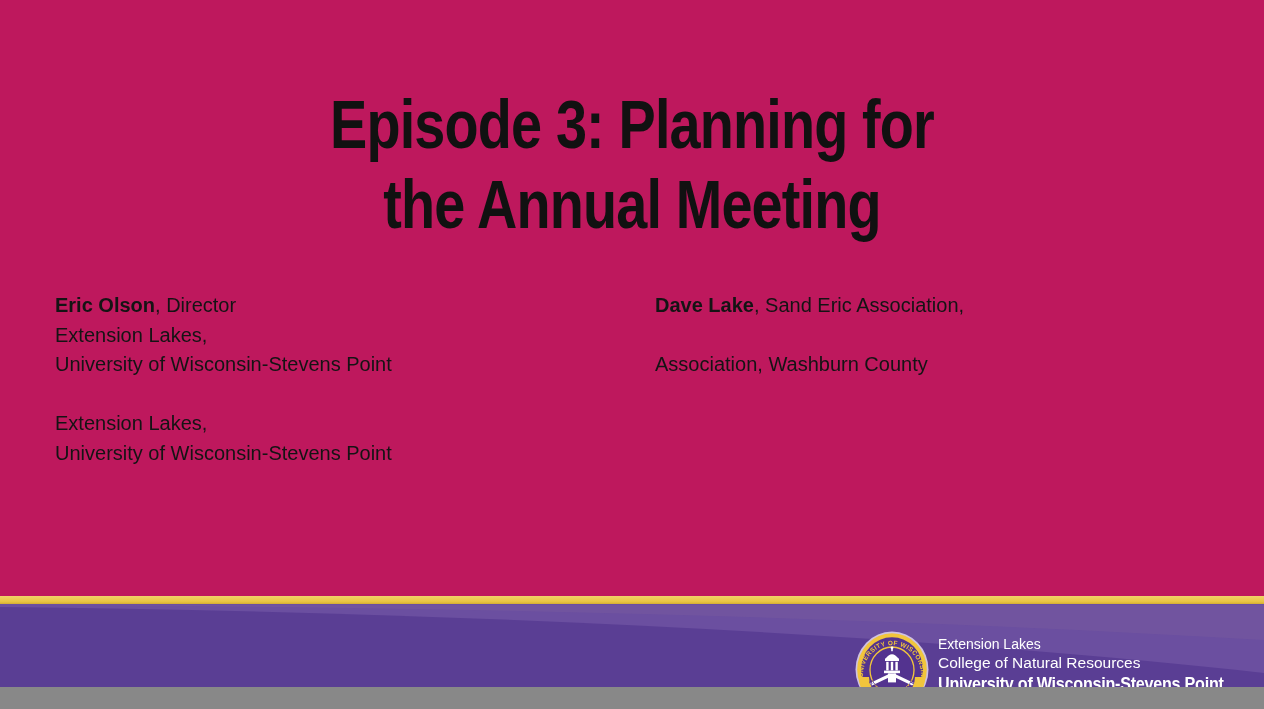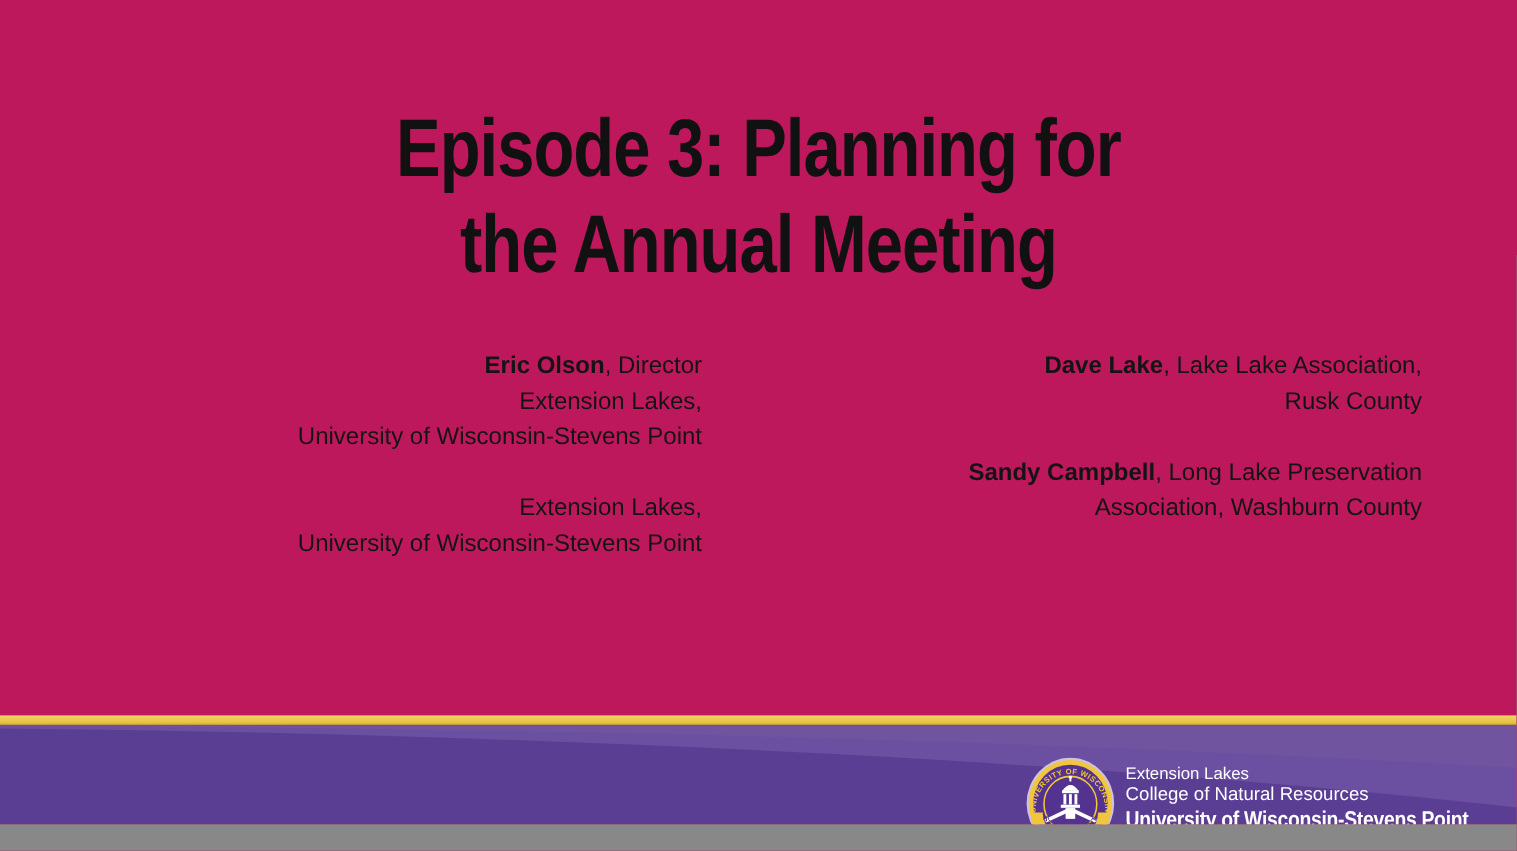--- a/index.html
+++ b/index.html
@@ -7,21 +7,21 @@
     position:relative;width:1264px;height:687px;background:#be185d;
     overflow:hidden;font-family:"Liberation Sans", sans-serif;color:#111111;
   }
   .title{
     position:absolute;top:84px;left:0;width:1264px;margin:0;
     text-align:center;font-weight:700;font-size:68px;line-height:80px;
     letter-spacing:-1px;color:#111111;white-space:pre-line;
     transform:scaleX(.82);transform-origin:50% 0;
   }
   .col{
-    position:absolute;top:291px;width:530px;text-align:right;
+    position:absolute;top:291px;width:530px;text-align:left;
     font-size:20px;line-height:29.5px;color:#141414;
   }
   .col-left{left:55px;}
   .col-right{left:655px;}
   .presenter-block{margin:0 0 29.5px 0;}
   .bline{display:block;}
   .pname{font-weight:700;}
   
   .footer-art{position:absolute;left:0;bottom:0;width:1264px;height:91px;display:block;}
   .seal{position:absolute;left:855px;top:631px;width:74px;height:77px;}
@@ -46,25 +46,23 @@
       <span class="bline">University of Wisconsin-Stevens Point</span>
     </div>
     <div class="presenter-block">
       <span class="bline">Extension Lakes,</span>
       <span class="bline">University of Wisconsin-Stevens Point</span>
     </div>
   </div>
 
   <div class="col col-right">
     <div class="presenter-block">
-      <span class="bline"><span class="pname">Dave Lake</span><span>, Lake Lake Association,</span></span>
-      <span class="bline">Rusk County</span>
+      <span class="bline"><span class="pname">Dave Lake</span><span>, Sand Eric Association,</span></span>
     </div>
     <div class="presenter-block">
-      <span class="bline"><span class="pname">Sandy Campbell</span><span>, Long Lake Preservation</span></span>
       <span class="bline">Association, Washburn County</span>
     </div>
   </div>
 
   <svg class="footer-art" viewBox="0 0 1264 91" preserveAspectRatio="none" aria-hidden="true">
     <defs>
       <linearGradient id="goldGrad" x1="0" y1="0" x2="0" y2="1">
         <stop offset="0" stop-color="#f0d269"></stop>
         <stop offset="0.65" stop-color="#e9c440"></stop>
         <stop offset="1" stop-color="#c9a22f"></stop>

